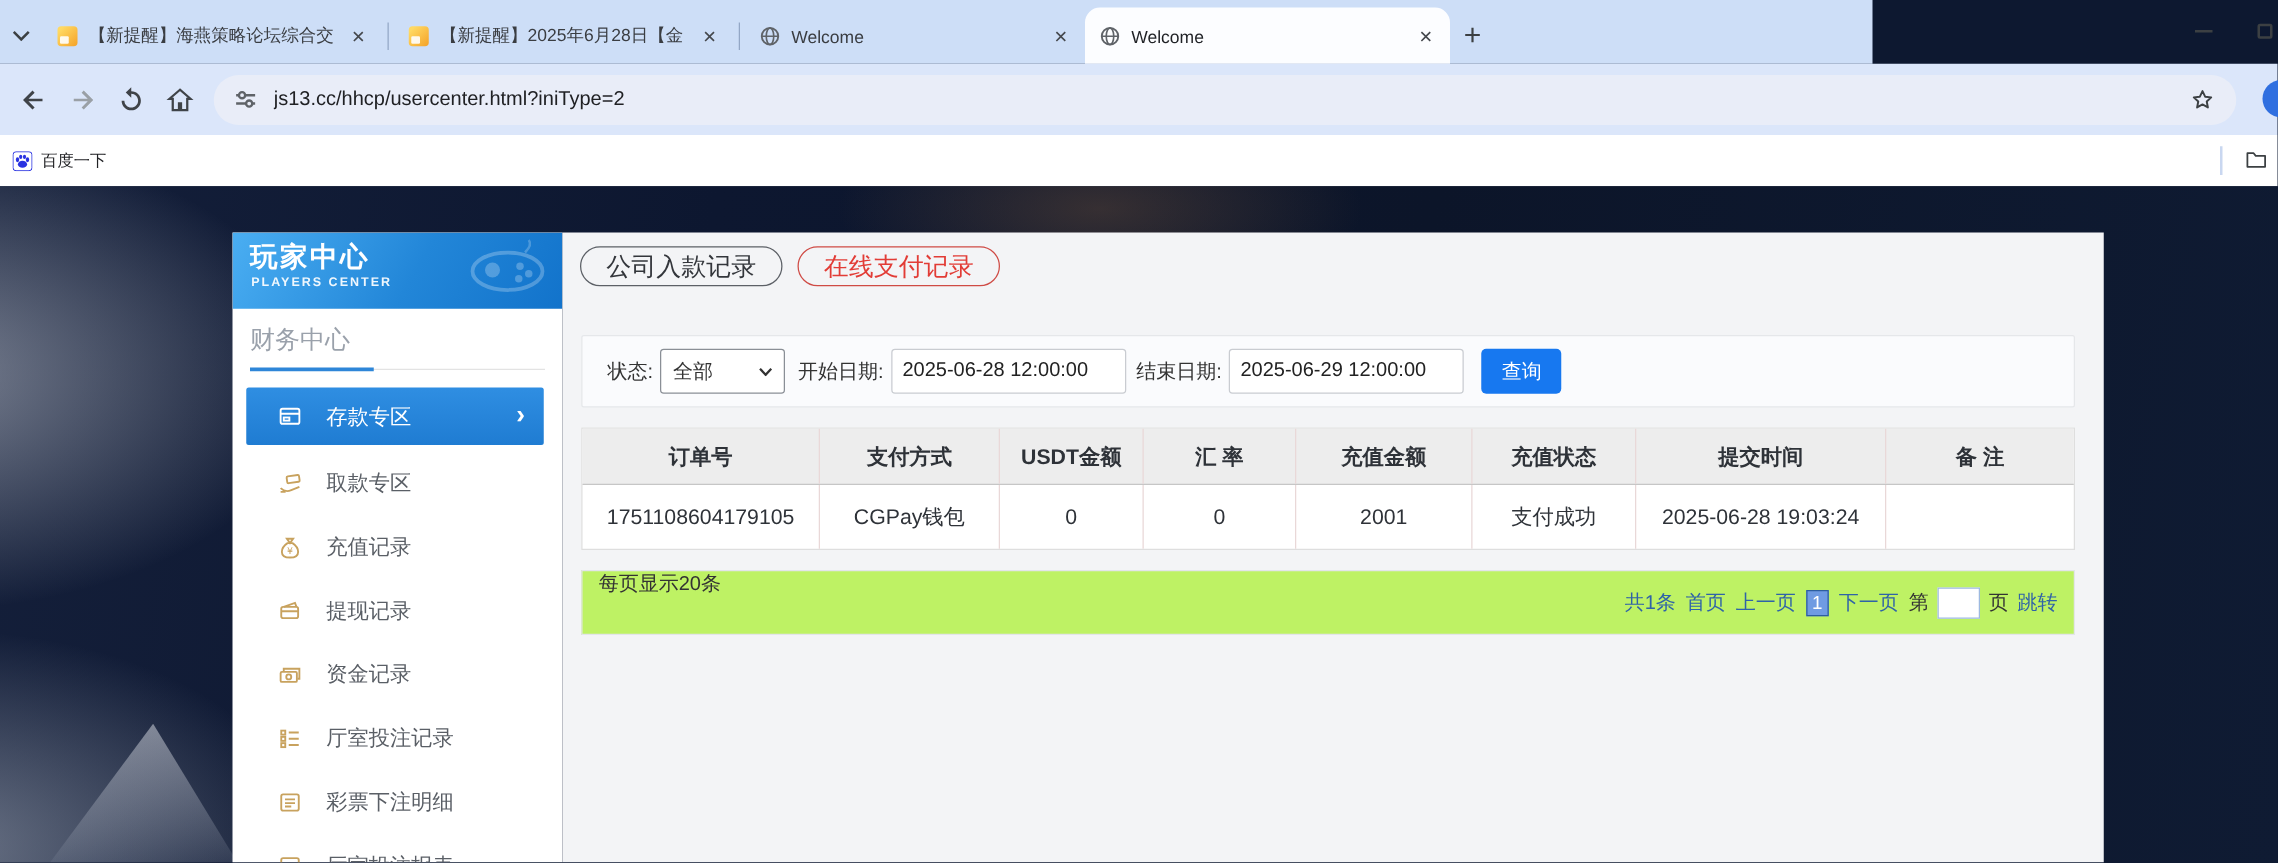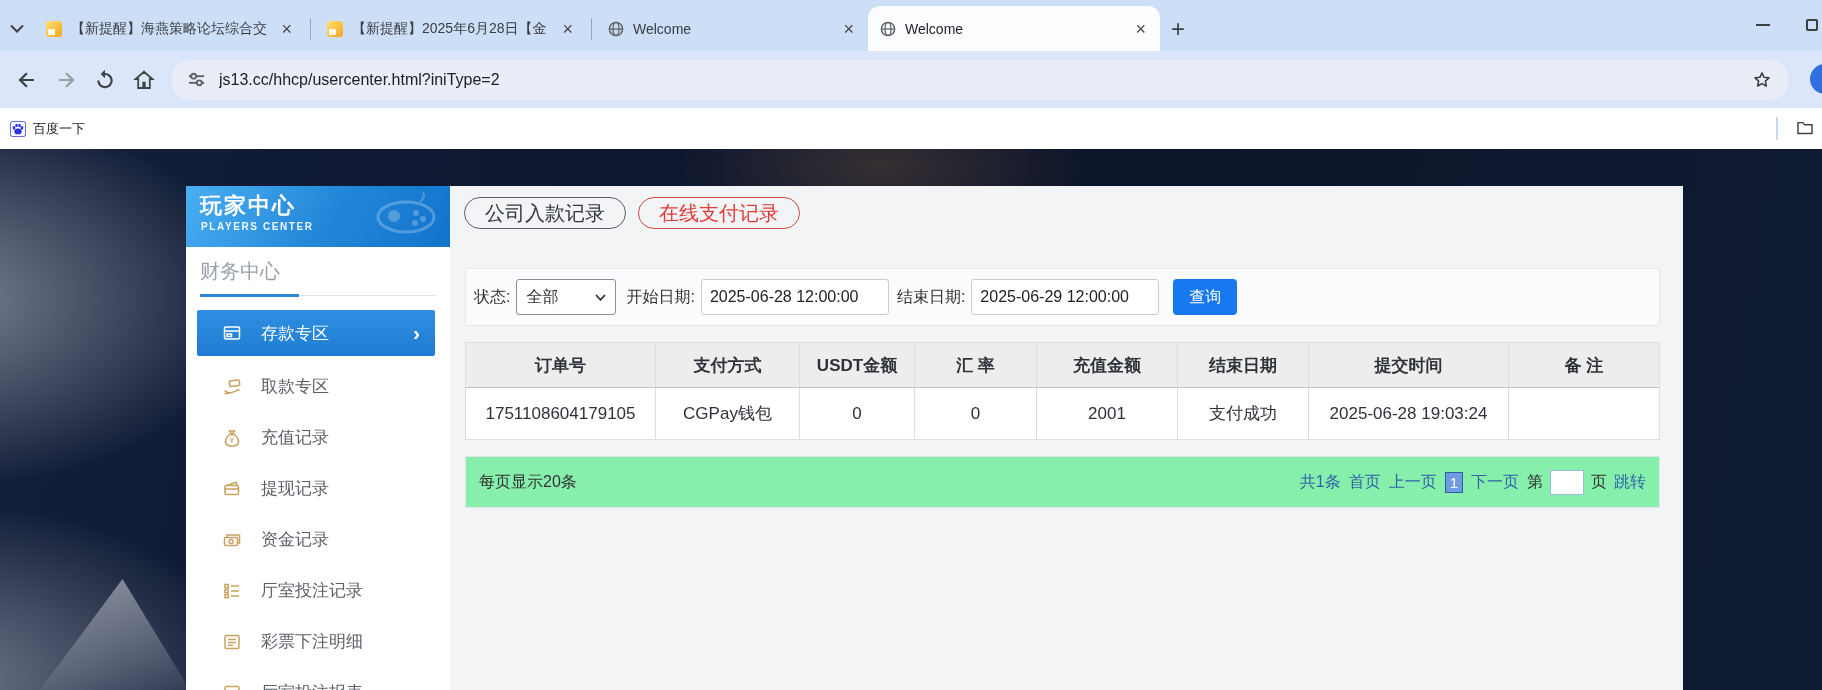--- a/index.html
+++ b/index.html
@@ -1,21 +1,21 @@
 <!DOCTYPE html>
 <html><head>
 <meta charset="utf-8">
 <style>
   html,body{margin:0;padding:0;width:1822px;height:690px;overflow:hidden;
     font-family:"Liberation Sans","DejaVu Sans",sans-serif;background:#0d1830;}
   *{box-sizing:border-box;}
   svg{display:block;}
 
   
-  .tabstrip{position:absolute;left:0;top:0;width:1822px;height:51px;background:#cddef7;
+  .tabstrip{position:absolute;left:0;top:0;width:1498px;height:51px;background:#cddef7;
     display:flex;align-items:flex-end;}
   .tab-search{width:34px;height:45px;display:flex;align-items:center;justify-content:center;}
   .tab{width:272px;height:45px;display:flex;align-items:center;padding:0 12px;
     color:#3a3d42;font-size:14px;position:relative;flex-shrink:0;}
   .tab.active{width:292px;background:#fcfdff;border-radius:12px 12px 0 0;color:#1f2125;}
   .tab .title{flex:1;overflow:hidden;white-space:nowrap;margin:0 9px;}
   .tab .close{font-size:18px;color:#45484d;line-height:1;padding:0 2px;}
   .tab-sep{width:1px;height:22px;background:#93a7c6;margin:0 4px 11px 4px;flex-shrink:0;}
   .fav-forum{width:16px;height:16px;border-radius:3px;flex-shrink:0;
     background:linear-gradient(135deg,#ffd963 15%,#f6a82e 90%);position:relative;}
@@ -76,42 +76,42 @@
 
   
   #mainarea{position:absolute;left:450px;top:37px;width:1233px;height:504px;background:#f3f4f6;}
   .rec-tabs{position:absolute;left:14px;top:11px;display:flex;gap:12px;}
   .rec-tab{height:32px;border-radius:19px;padding:12px 20px;display:flex;align-items:center;
     font-size:20px;border:1px solid #5c6066;color:#33363b;background:transparent;}
   .rec-tab.active{border-color:#cf4b45;color:#e23c36;text-align:center;}
 
   .filterbox{position:absolute;left:15px;top:82px;width:1195px;height:58px;background:#fafbfd;
     border:1px solid #e5e7ea;border-radius:2px;display:flex;align-items:center;
-    padding-left:8px;font-size:16px;color:#333;}
+    padding-left:20px;font-size:16px;color:#333;}
   .f-label{margin-right:6px;white-space:nowrap;}
   .f-select{width:100px;height:36px;border:1px solid #8a8f96;border-radius:3px;background:#fff;
     display:flex;align-items:center;justify-content:space-between;padding:0 9px;margin-right:10px;}
   .f-input{width:188px;height:36px;border:1px solid #c9ccd1;border-radius:3px;background:#fff;
     font:inherit;color:#222;padding:0 8px;margin-right:8px;}
   .f-query{width:64px;height:36px;background:#1778f0;color:#fff;border:none;border-radius:4px;
     font-size:16px;margin-left:6px;}
 
   .tbl{position:absolute;left:15px;top:156px;width:1195px;background:#fff;border:1px solid #dedede;}
   .tr{display:flex;}
   .thead{height:45px;background:#ededed;border-bottom:1px solid #c6c6c6;
     font-weight:bold;font-size:17px;color:#2e3238;}
   .trow{height:51px;font-size:17px;color:#2e3238;}
   .cell{display:flex;align-items:center;justify-content:center;border-right:1px solid #e9d8d8;
     white-space:nowrap;overflow:hidden;}
   .cell:last-child{border-right:none;}
   .c0{width:190px;}.c1{width:144px;}.c2{width:115px;}.c3{width:122px;}
   .c4{width:141px;}.c5{width:131px;}.c6{width:200px;}.c7{width:150px;}
 
-  .pager{position:absolute;left:15px;top:270px;width:1195px;height:52px;background:#86efac;
-    border:1px solid #e3e5e9;display:flex;align-items:center;font-size:16px;color:#333;}
+  .pager{position:absolute;left:15px;top:270px;width:1195px;height:52px;background:#bef264;
+    border:1px solid #e3e5e9;display:flex;font-size:16px;color:#333;}
   .pg-size{margin-left:13px;}
   .pg-right{margin-left:auto;margin-right:13px;display:flex;align-items:center;gap:8px;}
   .pg-link{color:#2f63a8;}
   .pg-cur{background:#6f9be2;border:1px solid #2d5e9e;color:#fff;height:21px;
     display:flex;align-items:center;padding:0 4px;font-size:15px;}
   .pg-jump{display:flex;align-items:center;gap:7px;}
   .pg-input{width:34px;height:25px;border:1px solid #9db9e0;background:#fff;}
 </style>
 </head>
 <body>
@@ -339,21 +339,21 @@
       <button class="f-query">查询</button>
     </div>
 
     <div class="tbl">
       <div class="tr thead">
         <div class="cell c0">订单号</div>
         <div class="cell c1">支付方式</div>
         <div class="cell c2">USDT金额</div>
         <div class="cell c3">汇 率</div>
         <div class="cell c4">充值金额</div>
-        <div class="cell c5">结束日期</div>
+        <div class="cell c5">充值状态</div>
         <div class="cell c6">提交时间</div>
         <div class="cell c7">备 注</div>
       </div>
       <div class="tr trow">
         <div class="cell c0">1751108604179105</div>
         <div class="cell c1">CGPay钱包</div>
         <div class="cell c2">0</div>
         <div class="cell c3">0</div>
         <div class="cell c4">2001</div>
         <div class="cell c5">支付成功</div>

